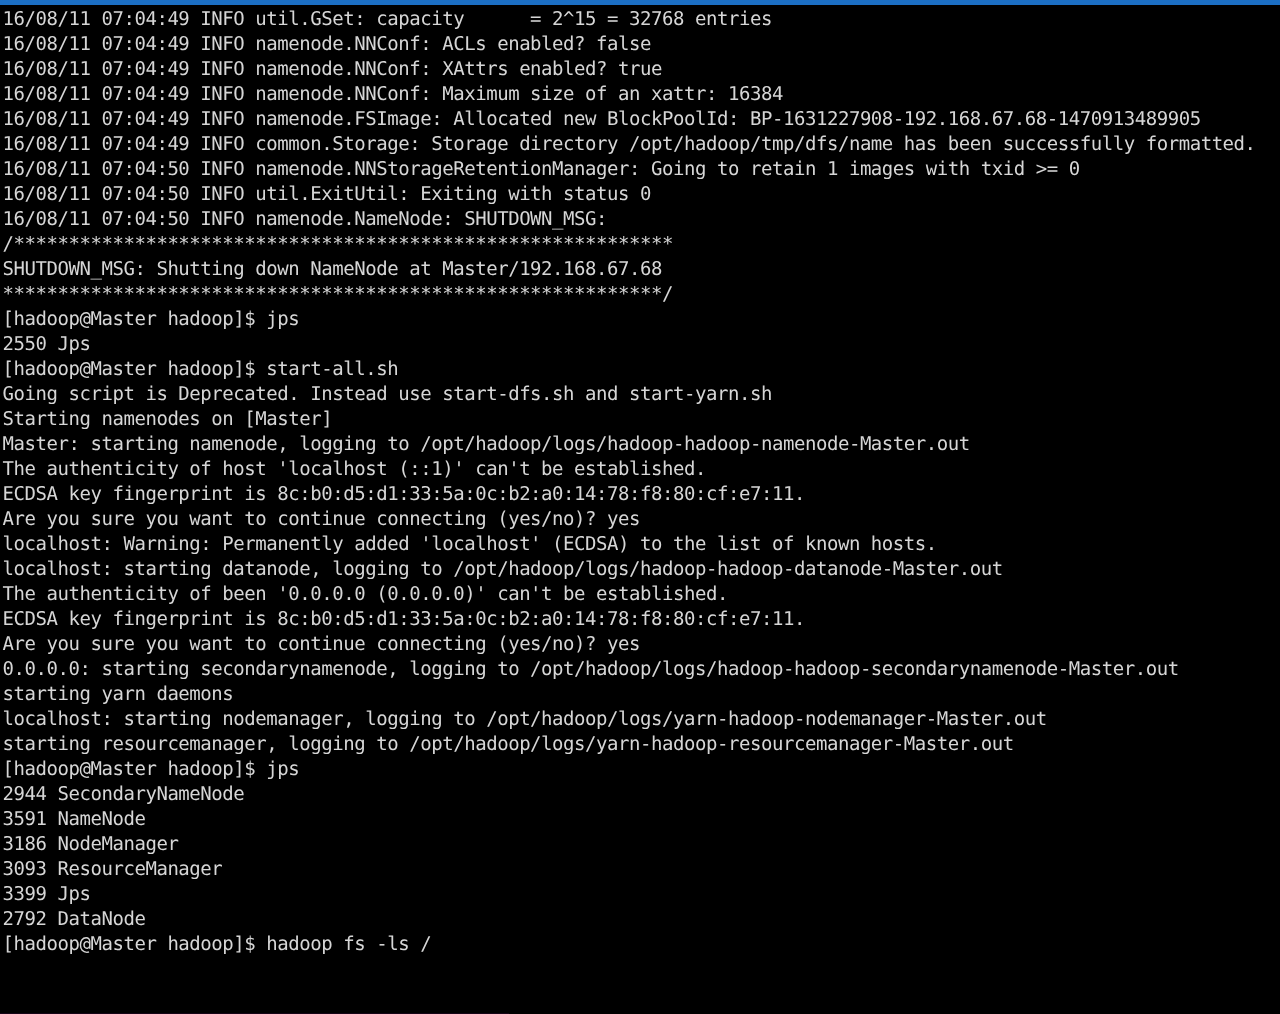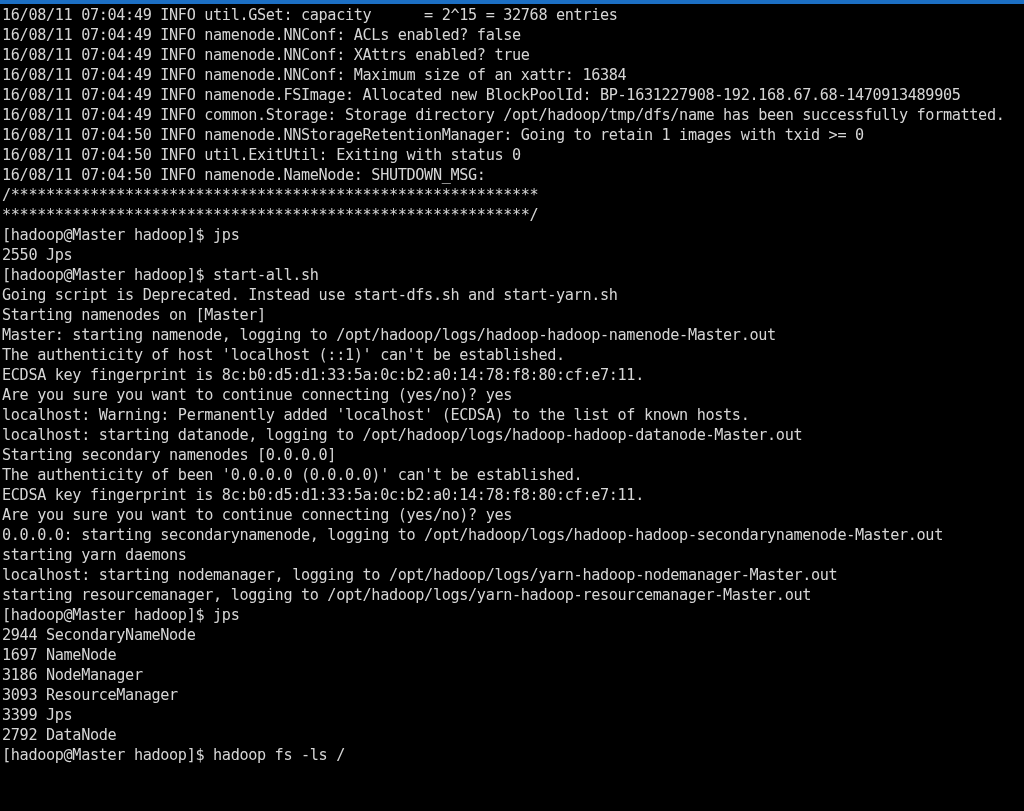--- a/index.html
+++ b/index.html
@@ -62,43 +62,43 @@
     <span class="term-line">16/08/11 07:04:49 INFO util.GSet: capacity      = 2^15 = 32768 entries</span>
     <span class="term-line">16/08/11 07:04:49 INFO namenode.NNConf: ACLs enabled? false</span>
     <span class="term-line">16/08/11 07:04:49 INFO namenode.NNConf: XAttrs enabled? true</span>
     <span class="term-line">16/08/11 07:04:49 INFO namenode.NNConf: Maximum size of an xattr: 16384</span>
     <span class="term-line">16/08/11 07:04:49 INFO namenode.FSImage: Allocated new BlockPoolId: BP-1631227908-192.168.67.68-1470913489905</span>
     <span class="term-line">16/08/11 07:04:49 INFO common.Storage: Storage directory /opt/hadoop/tmp/dfs/name has been successfully formatted.</span>
     <span class="term-line">16/08/11 07:04:50 INFO namenode.NNStorageRetentionManager: Going to retain 1 images with txid &gt;= 0</span>
     <span class="term-line">16/08/11 07:04:50 INFO util.ExitUtil: Exiting with status 0</span>
     <span class="term-line">16/08/11 07:04:50 INFO namenode.NameNode: SHUTDOWN_MSG:</span>
     <span class="term-line">/************************************************************</span>
+    <span class="term-line">SHUTDOWN_MSG: Shutting down NameNode at Master/192.168.67.68</span>
     <span class="term-line">************************************************************/</span>
     <span class="term-line">[hadoop@Master hadoop]$ jps</span>
     <span class="term-line">2550 Jps</span>
     <span class="term-line">[hadoop@Master hadoop]$ start-all.sh</span>
     <span class="term-line">Going script is Deprecated. Instead use start-dfs.sh and start-yarn.sh</span>
     <span class="term-line">Starting namenodes on [Master]</span>
     <span class="term-line">Master: starting namenode, logging to /opt/hadoop/logs/hadoop-hadoop-namenode-Master.out</span>
     <span class="term-line">The authenticity of host 'localhost (::1)' can't be established.</span>
     <span class="term-line">ECDSA key fingerprint is 8c:b0:d5:d1:33:5a:0c:b2:a0:14:78:f8:80:cf:e7:11.</span>
     <span class="term-line">Are you sure you want to continue connecting (yes/no)? yes</span>
     <span class="term-line">localhost: Warning: Permanently added 'localhost' (ECDSA) to the list of known hosts.</span>
     <span class="term-line">localhost: starting datanode, logging to /opt/hadoop/logs/hadoop-hadoop-datanode-Master.out</span>
-    <span class="term-line">Starting secondary namenodes [0.0.0.0]</span>
     <span class="term-line">The authenticity of been '0.0.0.0 (0.0.0.0)' can't be established.</span>
     <span class="term-line">ECDSA key fingerprint is 8c:b0:d5:d1:33:5a:0c:b2:a0:14:78:f8:80:cf:e7:11.</span>
     <span class="term-line">Are you sure you want to continue connecting (yes/no)? yes</span>
     <span class="term-line">0.0.0.0: starting secondarynamenode, logging to /opt/hadoop/logs/hadoop-hadoop-secondarynamenode-Master.out</span>
     <span class="term-line">starting yarn daemons</span>
     <span class="term-line">localhost: starting nodemanager, logging to /opt/hadoop/logs/yarn-hadoop-nodemanager-Master.out</span>
     <span class="term-line">starting resourcemanager, logging to /opt/hadoop/logs/yarn-hadoop-resourcemanager-Master.out</span>
     <span class="term-line">[hadoop@Master hadoop]$ jps</span>
     <span class="term-line">2944 SecondaryNameNode</span>
-    <span class="term-line">1697 NameNode</span>
+    <span class="term-line">3591 NameNode</span>
     <span class="term-line">3186 NodeManager</span>
     <span class="term-line">3093 ResourceManager</span>
     <span class="term-line">3399 Jps</span>
     <span class="term-line">2792 DataNode</span>
     <span class="term-line">[hadoop@Master hadoop]$ hadoop fs -ls /</span>
   </div>
 
 </div>
 
 </body></html>

